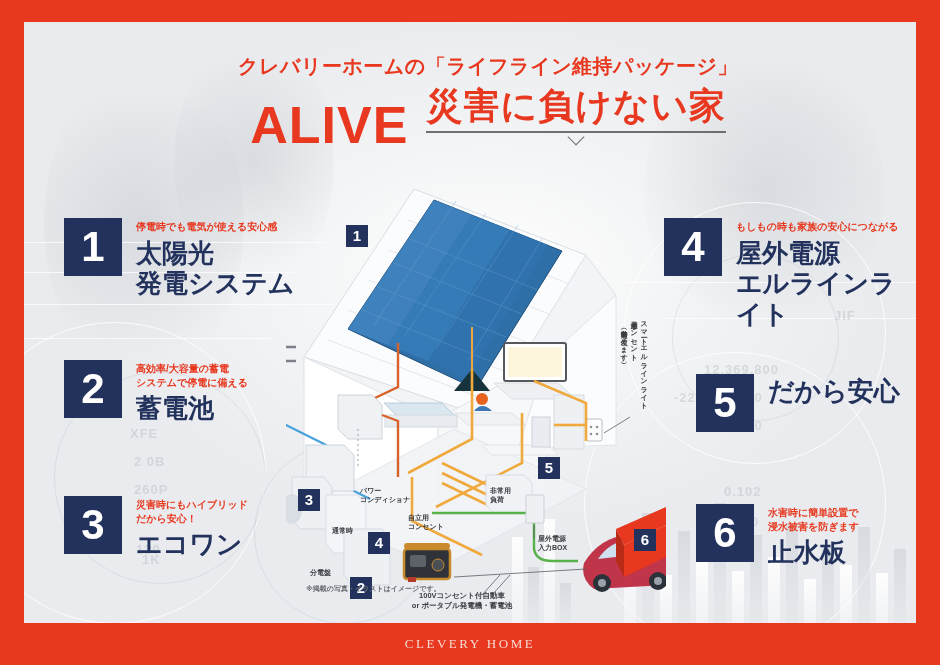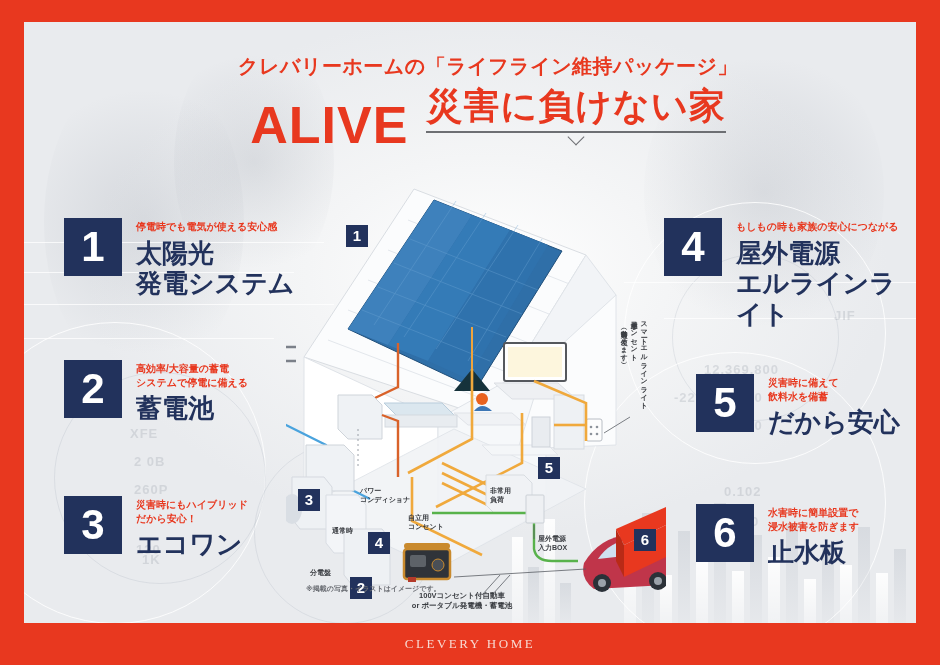--- a/index.html
+++ b/index.html
@@ -208,22 +208,20 @@
       <div class="badge">4</div>
       <div class="ftext">
         <div class="flead">もしもの時も家族の安心につながる</div>
         <div class="ftitle">屋外電源
 エルラインライト</div>
       </div>
     </div>
     <div class="feature right f5">
       <div class="badge">5</div>
       <div class="ftext">
-        <div class="flead">災害時に備えて
-飲料水を備蓄</div>
         <div class="ftitle">だから安心</div>
       </div>
     </div>
     <div class="feature right f6">
       <div class="badge">6</div>
       <div class="ftext">
         <div class="flead">水害時に簡単設置で
 浸水被害を防ぎます</div>
         <div class="ftitle">止水板</div>
       </div>

